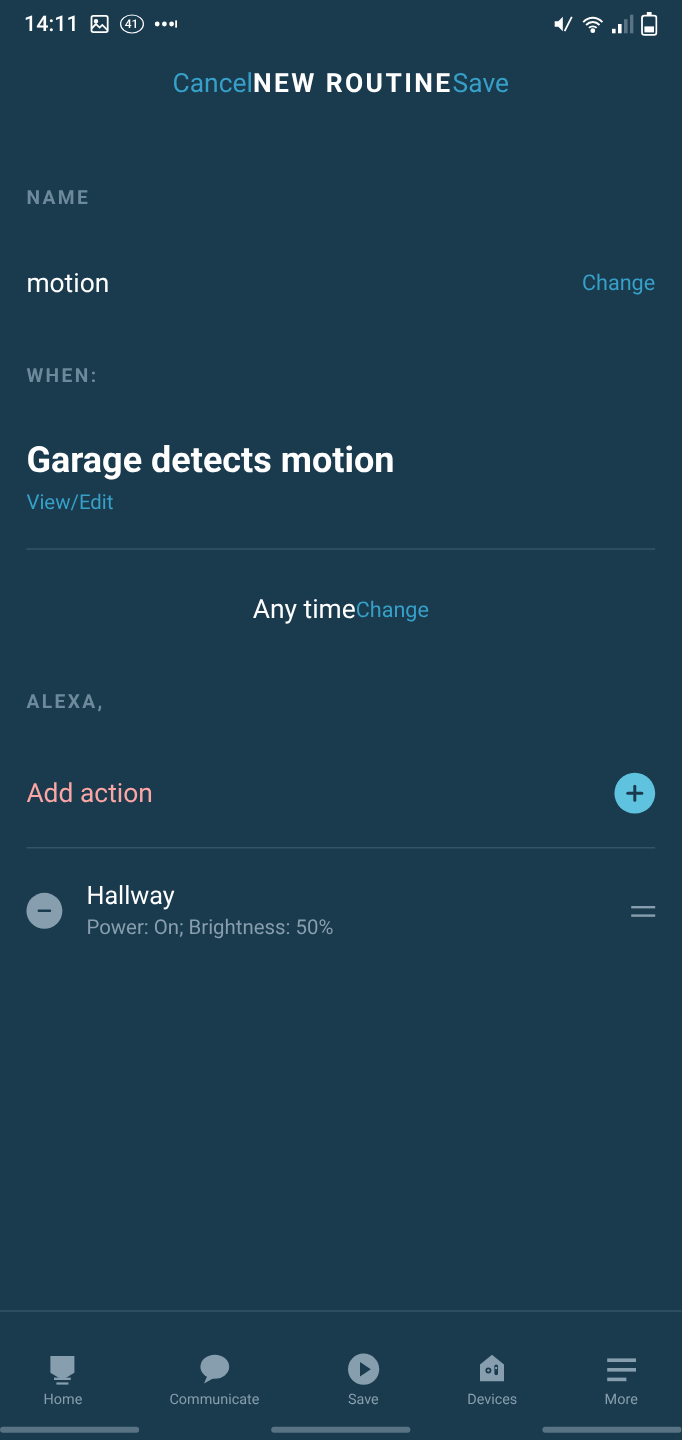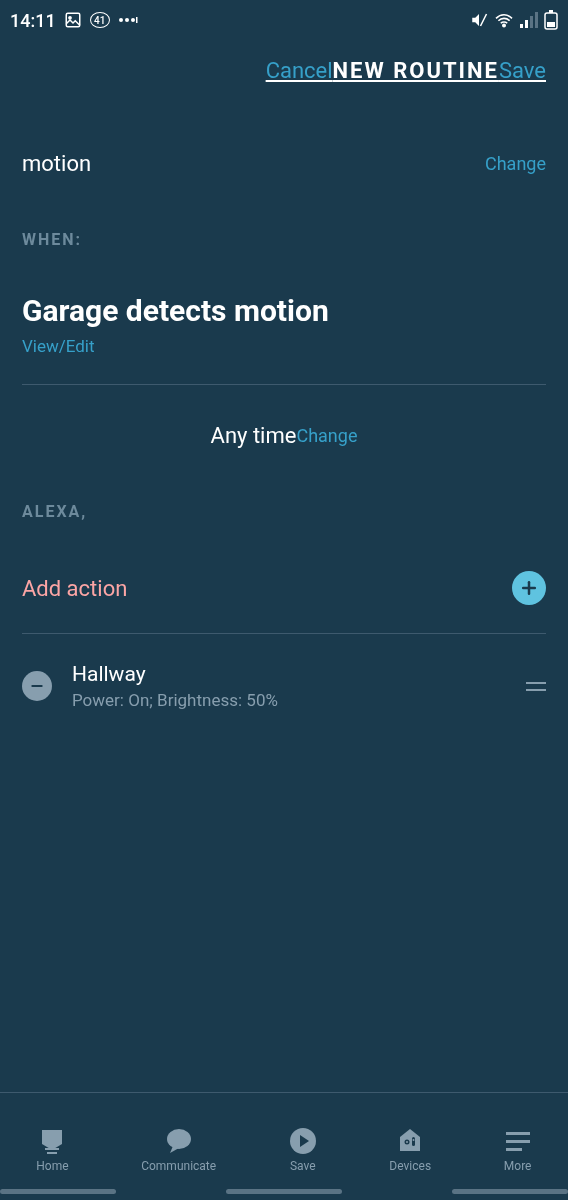--- a/index.html
+++ b/index.html
@@ -10,44 +10,43 @@
       font-family: -apple-system, BlinkMacSystemFont, "Segoe UI", Roboto, sans-serif;
       color: #ffffff;
       overflow: hidden;
       position: relative;
     }
     .status-bar {
       height: 40px;
       display: flex;
       justify-content: space-between;
       align-items: center;
-      padding: 0 10px;
+      padding: 0 20px;
       font-size: 18px;
       font-weight: 500;
     }
     .status-left { display: flex; align-items: center; gap: 8px; }
     .status-right { display: flex; align-items: center; gap: 6px; }
     .status-time { font-size: 18px; font-weight: 500; }
     .status-icon { display: inline-flex; }
     .badge-41 {
       border: 1.5px solid #fff;
       border-radius: 50%;
       width: 20px; height: 16px;
       display: inline-flex;
       align-items: center;
       justify-content: center;
       font-size: 10px;
     }
 
     .header {
       display: flex;
-      justify-content: flex-end;
+      justify-content: center;
       align-items: center;
       padding: 18px 22px;
-      text-decoration: underline;
     }
     .header-cancel { color: #36a0c9; font-size: 22px; }
     .header-title {
       color: #ffffff;
       font-size: 22px;
       font-weight: 700;
       letter-spacing: 2px;
     }
     .header-save { color: #36a0c9; font-size: 22px; }
 
@@ -229,20 +228,21 @@
 </div>
 
 <div class="header">
   <span class="header-cancel">Cancel</span>
   <span class="header-title">NEW ROUTINE</span>
   <span class="header-save">Save</span>
 </div>
 
 <div class="content">
 
+  <div class="section-label">NAME</div>
   <div class="name-row">
     <span class="name-value">motion</span>
     <span class="change-link">Change</span>
   </div>
 
   <div class="section-label">WHEN:</div>
   <div class="trigger-title">Garage detects motion</div>
   <span class="view-edit-link">View/Edit</span>
 
   <div class="divider"></div>

